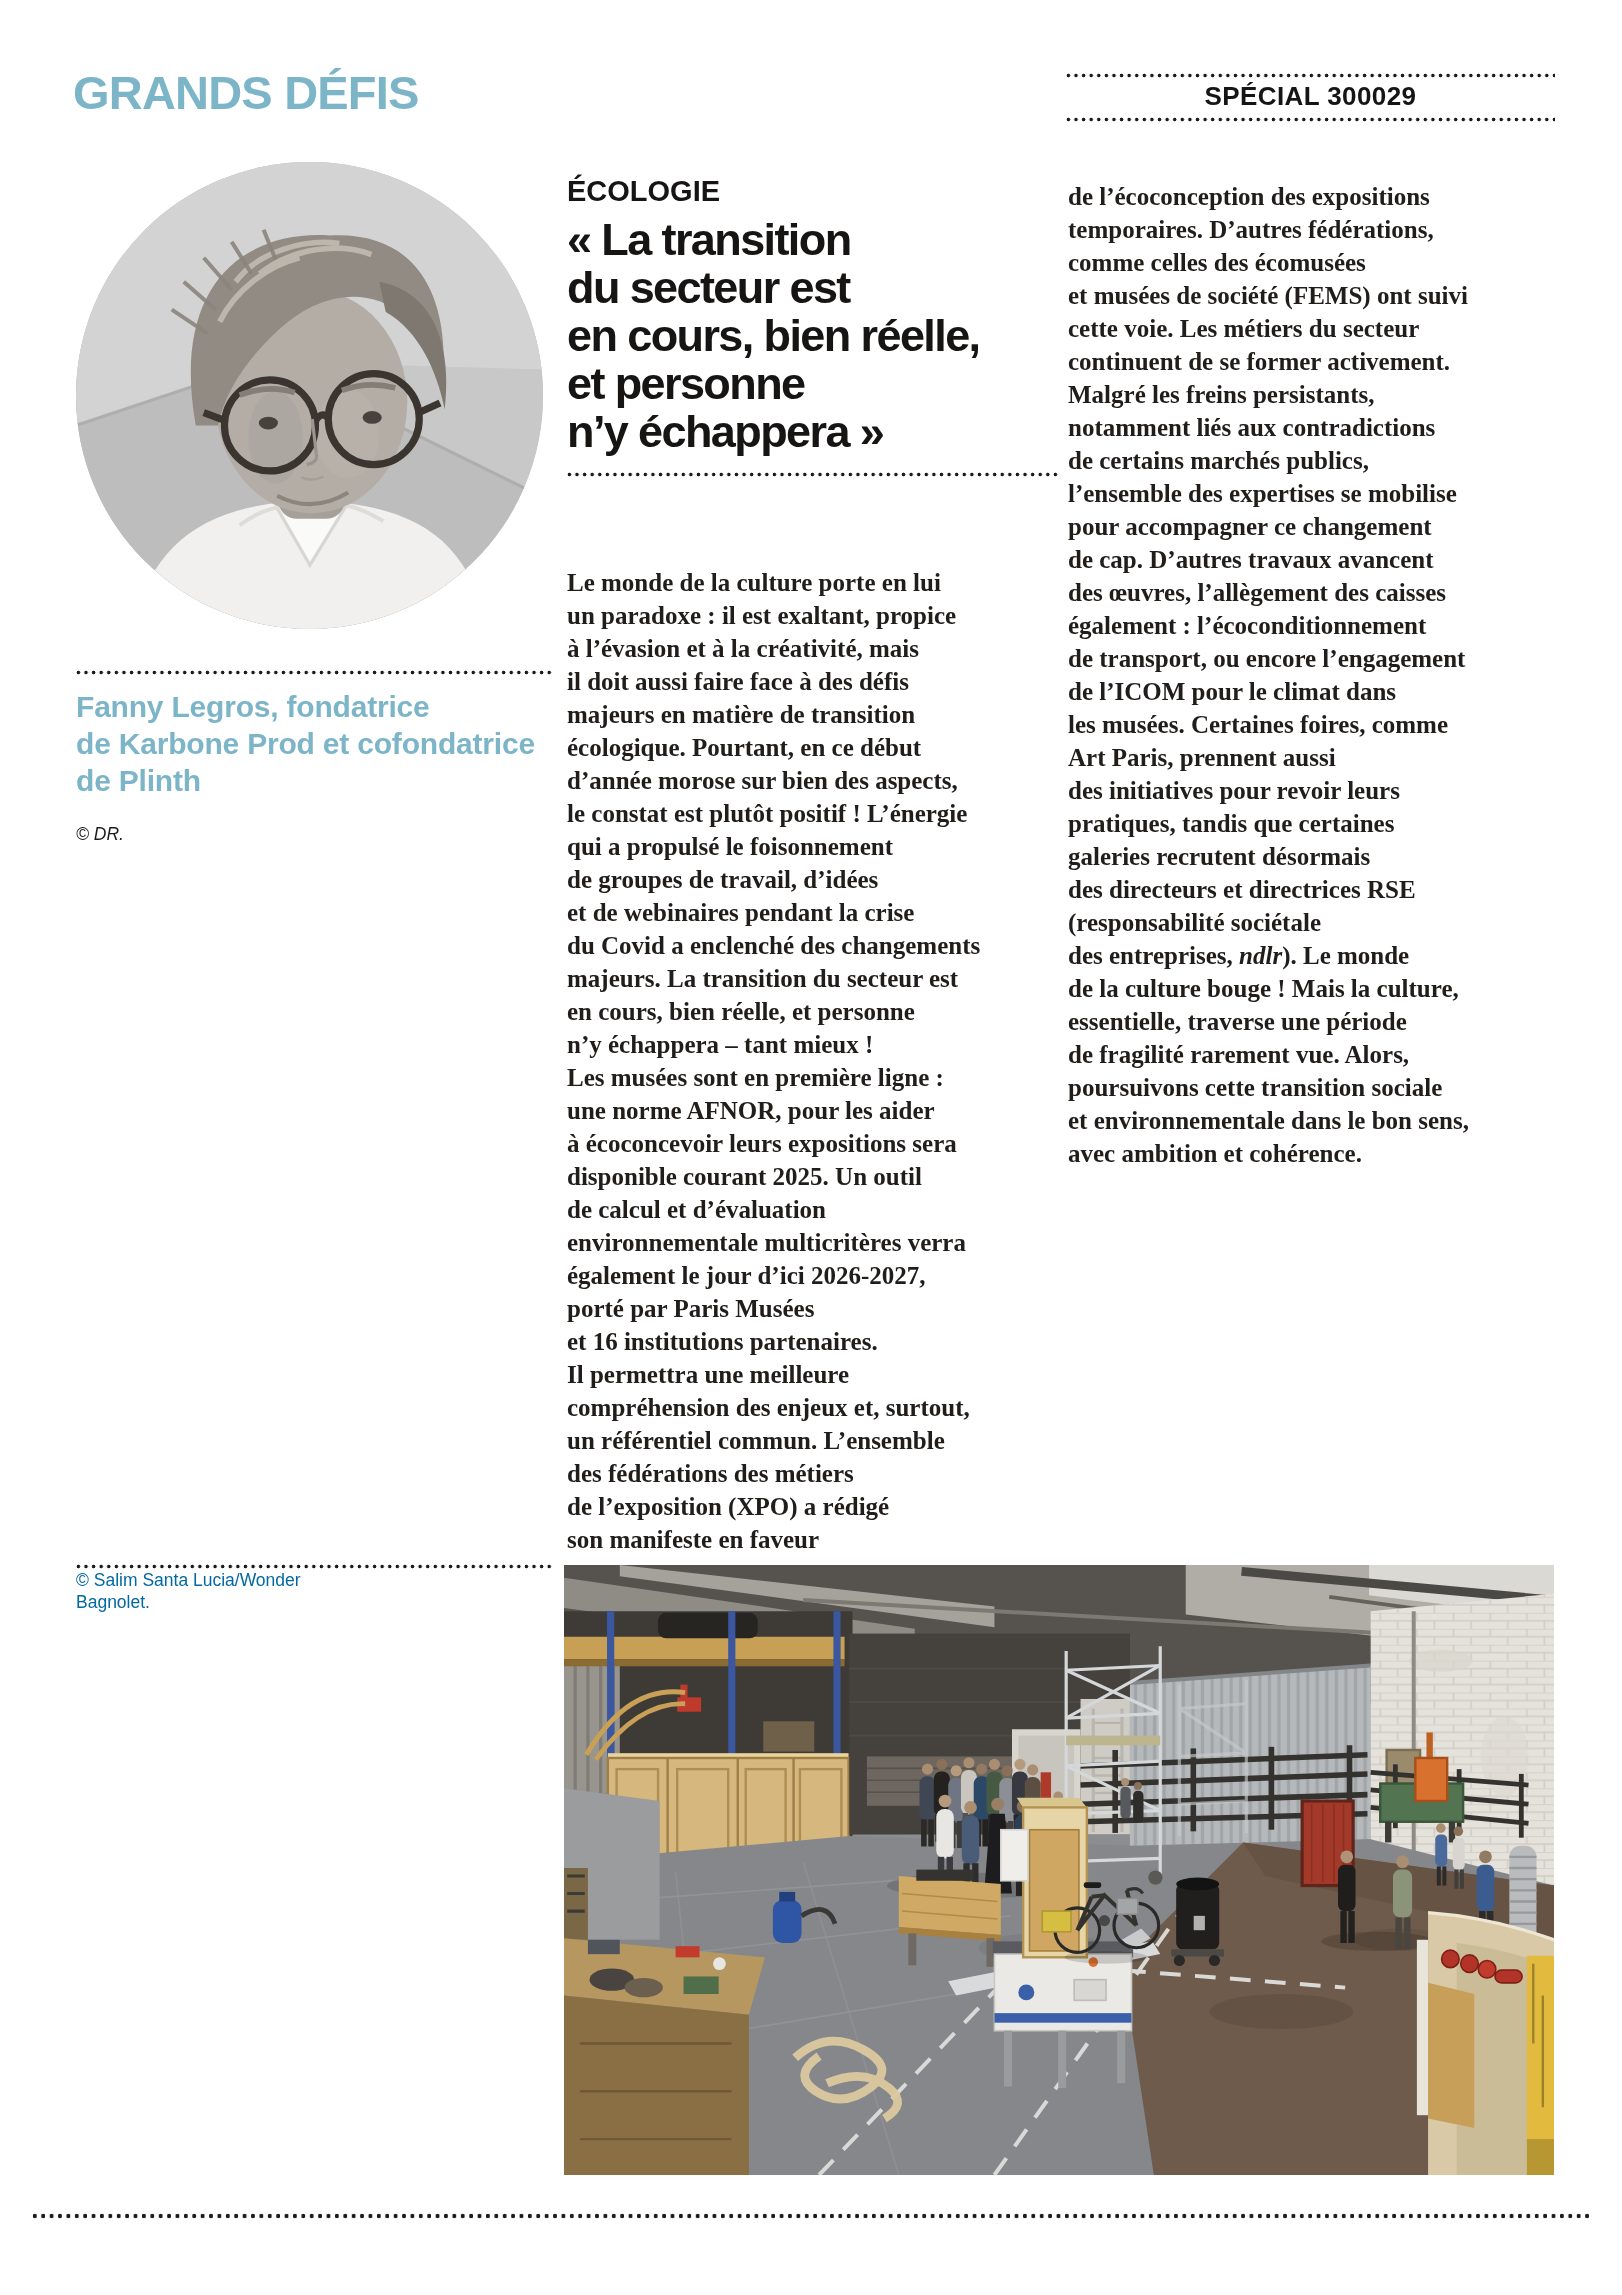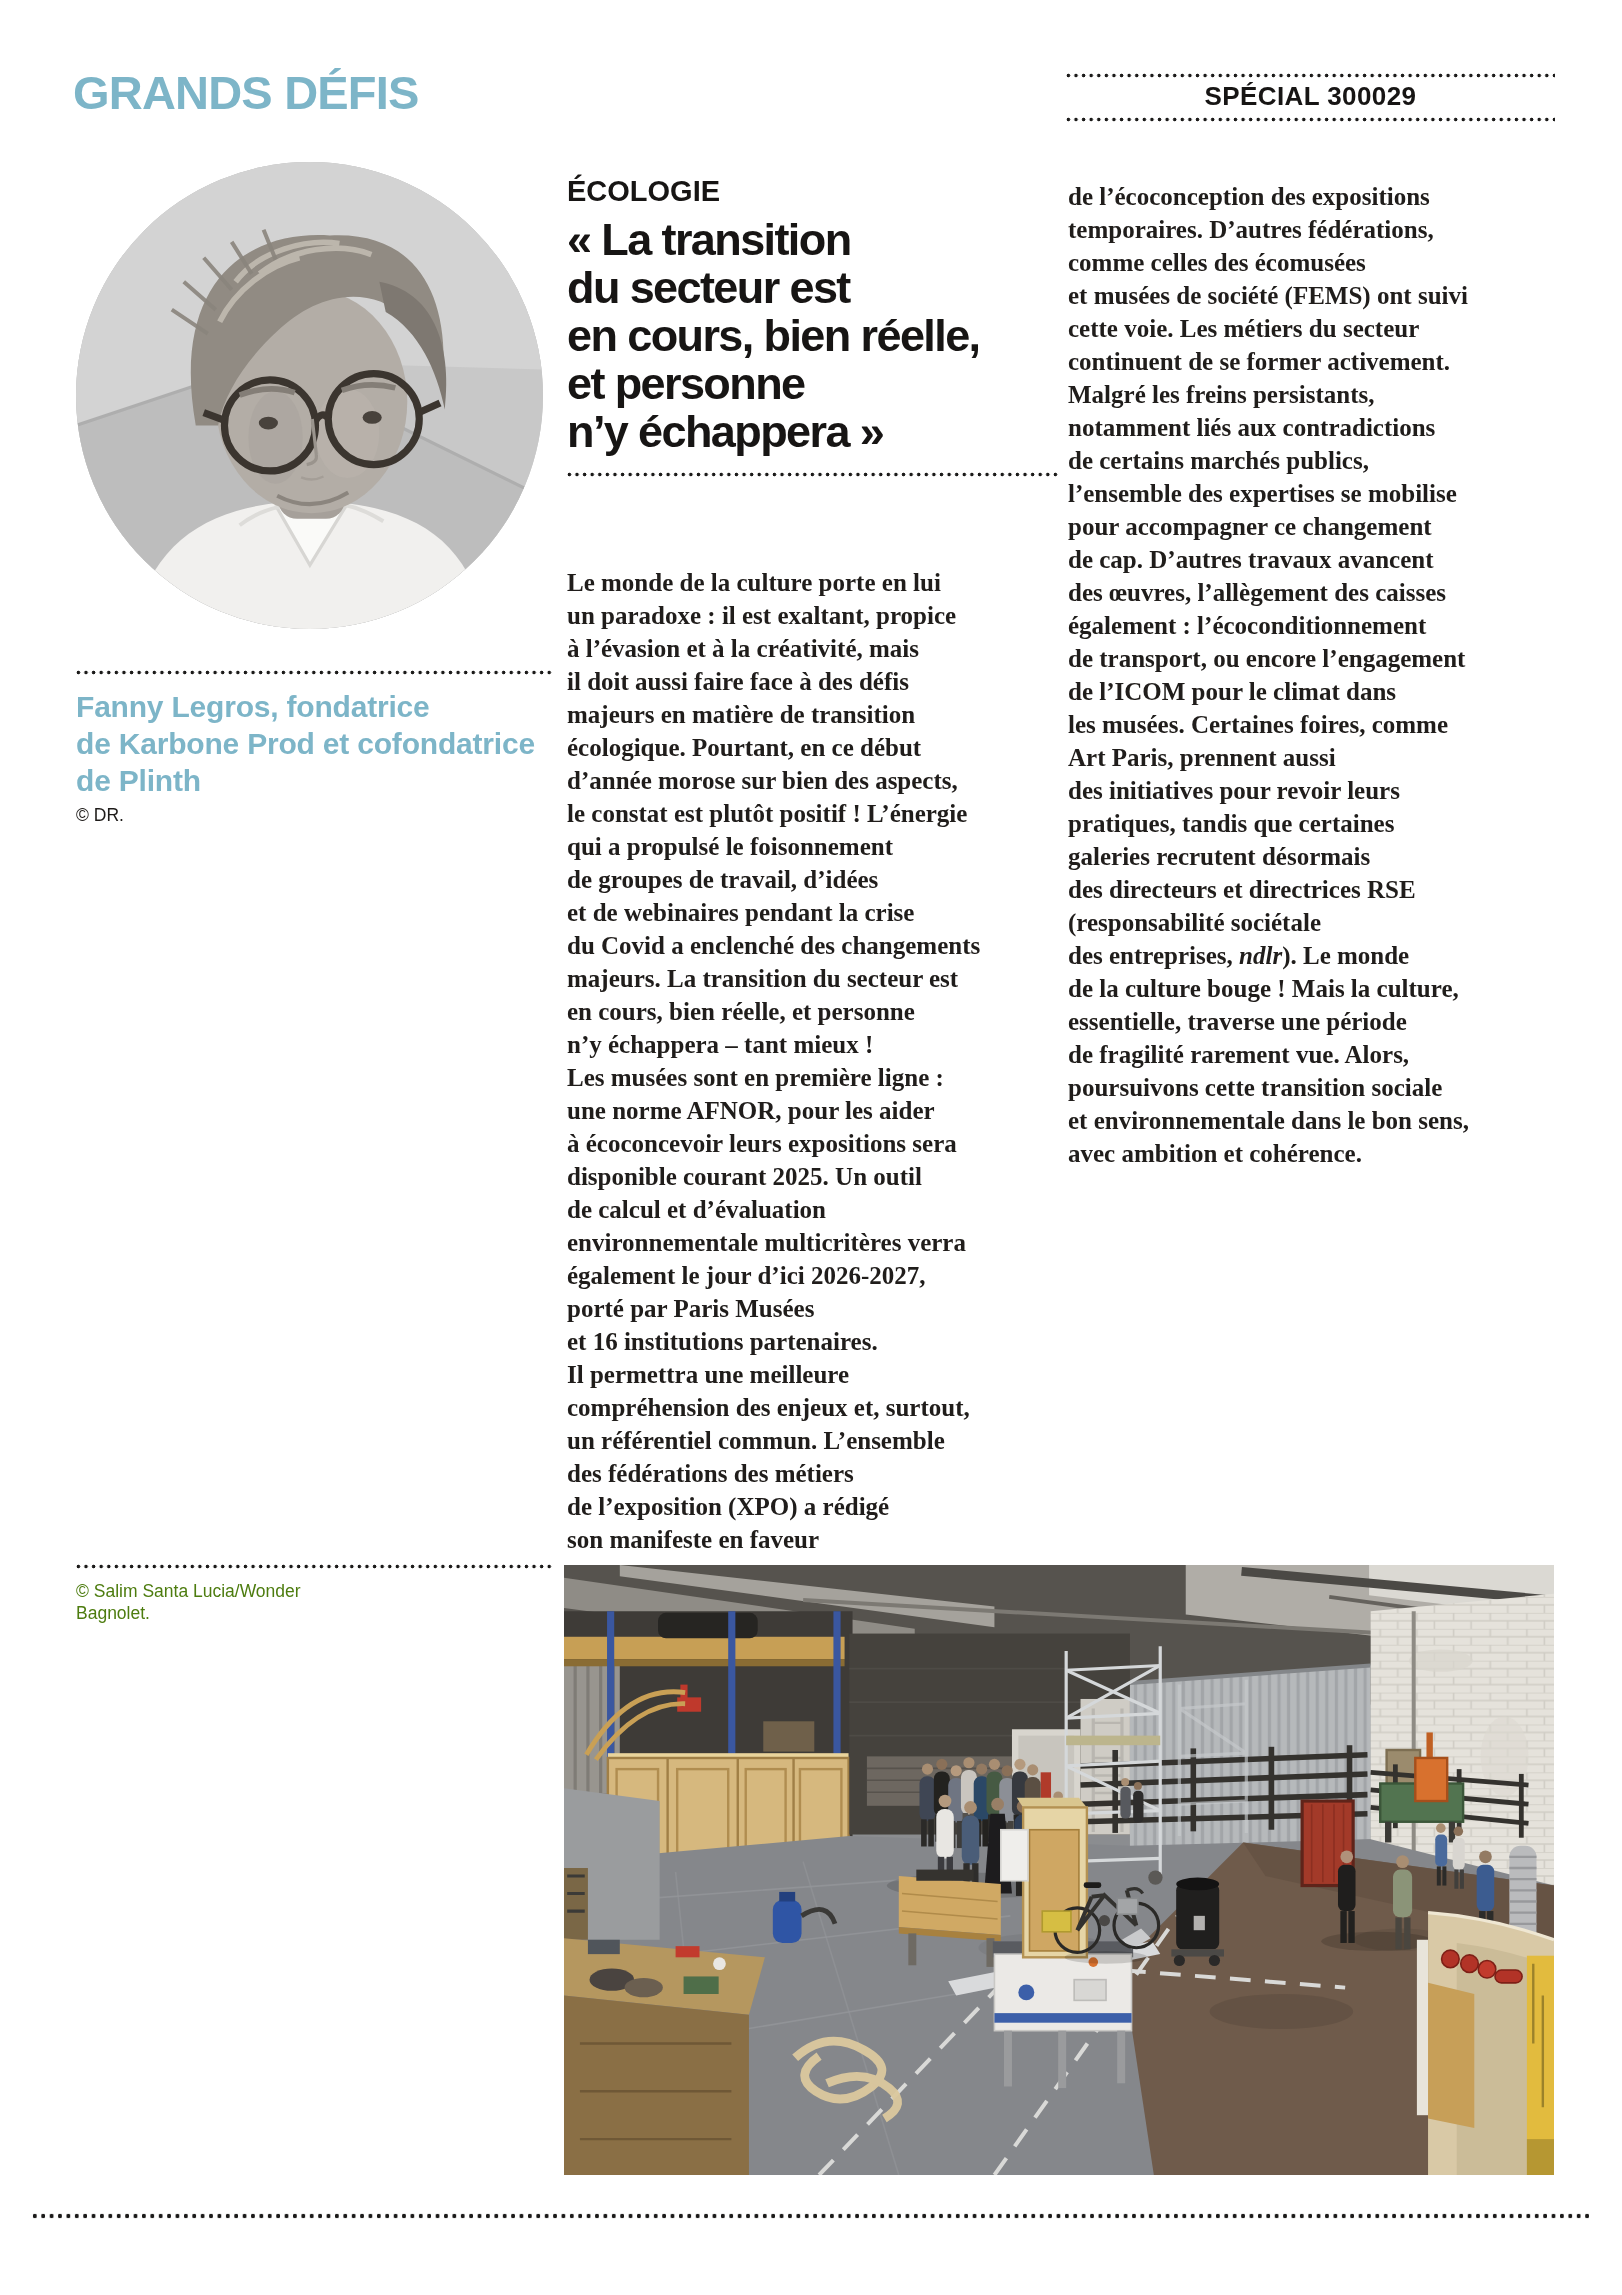--- a/index.html
+++ b/index.html
@@ -12,32 +12,32 @@
            background-size:7.6px 4.8px;}
   .section-title{left:73px;top:65px;font-size:47px;font-weight:bold;letter-spacing:-0.8px;color:#7db5c8;}
   .folio{left:1066px;top:73px;width:489px;}
   .folio-row{display:flex;justify-content:center;align-items:baseline;
              font-size:26px;font-weight:bold;letter-spacing:0.4px;padding:3.2px 0 4.8px 0;color:#171514;}
   .portrait{left:76px;top:162px;width:467px;height:467px;border-radius:50%;overflow:hidden;margin:0;background:#c6c6c6;}
   .portrait svg{display:block;width:100%;height:100%;}
   .caption-block{left:76px;top:670px;width:478px;}
   .portrait-caption{margin-top:12.8px;font-size:30px;line-height:37px;font-weight:bold;color:#7db5c8;
                     white-space:pre-line;letter-spacing:-0.2px;}
-  .portrait-credit{margin-top:6px;font-size:17.5px;color:#1e1b19;}
+  .portrait-credit{margin-top:25px;font-size:17.5px;color:#1e1b19;font-style:italic;}
   .col1-head{left:567px;top:175px;width:493px;}
   .kicker{font-size:29px;font-weight:bold;color:#171514;}
   .headline{margin:8px 0 0 0;font-size:45px;line-height:48px;font-weight:bold;letter-spacing:-1.6px;
             color:#171514;white-space:pre-line;}
   .headline-rule{margin-top:16px;}
   .body-col{width:494px;font-family:"Liberation Serif",serif;font-size:25px;line-height:33px;color:#201d1b;font-weight:bold;}
   .body-col div{white-space:nowrap;}
   .col1{left:567px;top:566px;}
   .col2{left:1068px;top:180px;}
   .photo-credit-block{left:76px;top:1564px;width:478px;}
-  .photo-credit{margin-top:11px;font-size:17.5px;line-height:22px;white-space:pre-line;color:#4d7c0f;}
+  .photo-credit{margin-top:0;font-size:17.5px;line-height:22px;white-space:pre-line;color:#0369a1;}
   .workshop{left:564px;top:1565px;width:990px;height:610px;margin:0;}
   .workshop svg{display:block;width:100%;height:100%;}
   .page-bottom-rule{left:32px;top:2213px;width:1559px;}
 </style>
 </head>
 <body>
 
 <div class="page">
 
   <div class="abs section-title">GRANDS DÉFIS</div>

